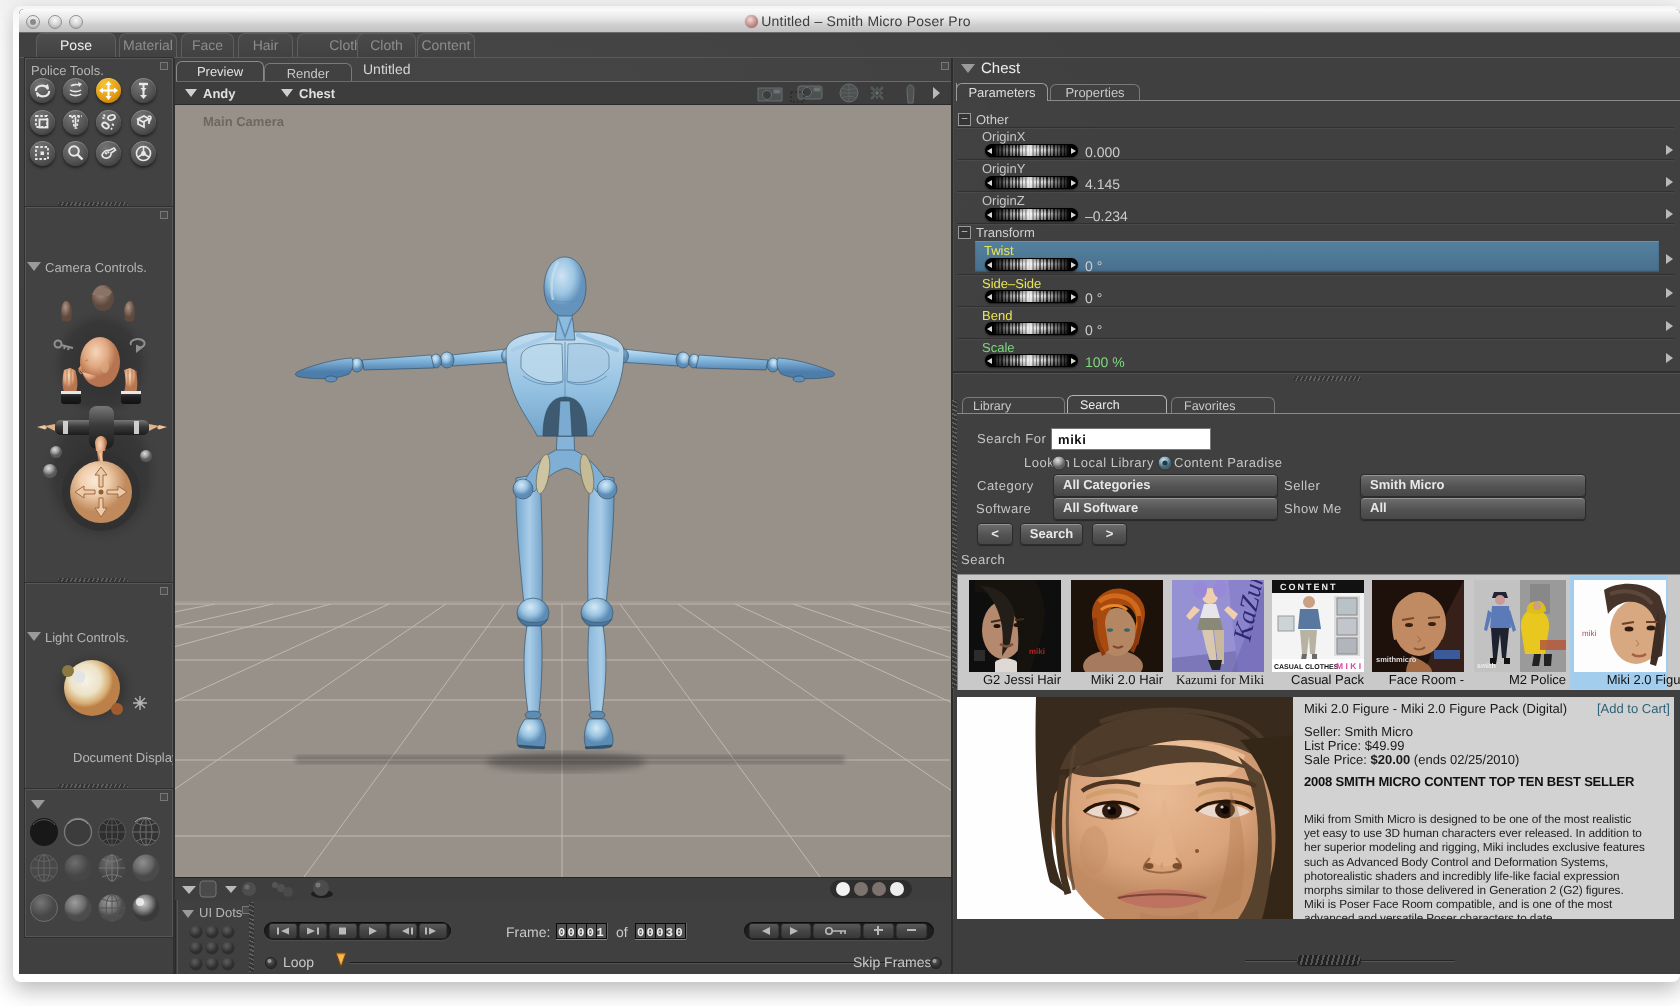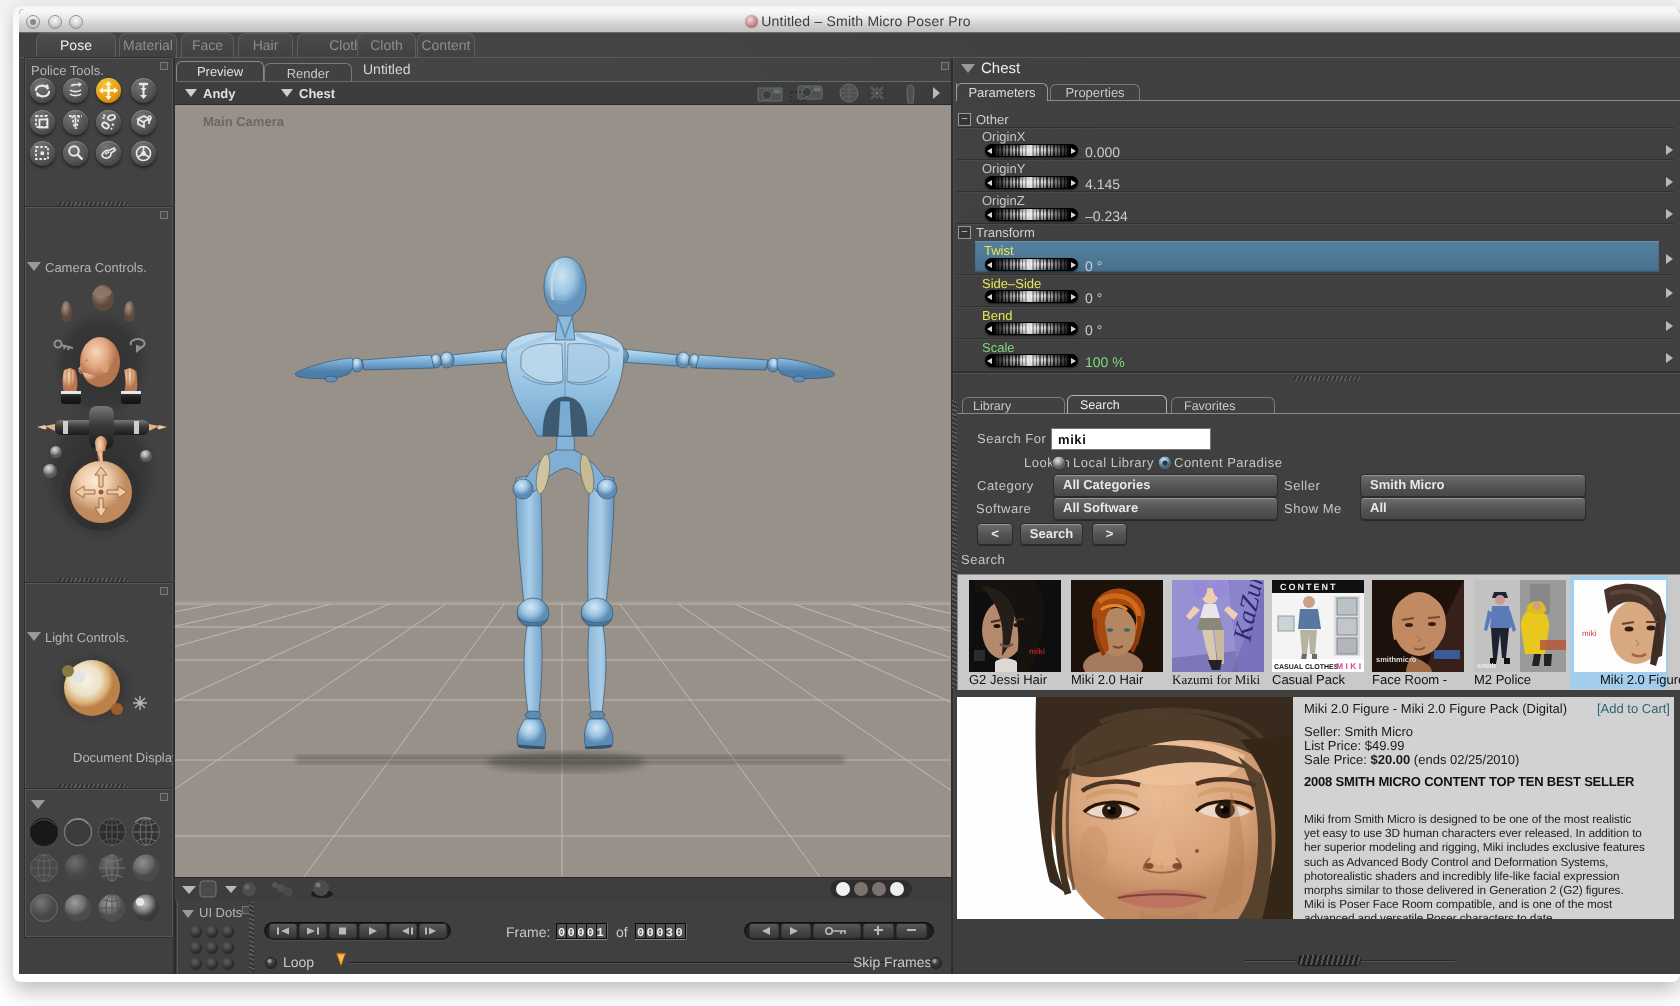--- a/index.html
+++ b/index.html
@@ -40,21 +40,21 @@
 .sarL{position:absolute;left:2px;top:3.5px;width:0;height:0;border-top:3.5px solid transparent;border-bottom:3.5px solid transparent;border-right:5.5px solid #d8d8d8;}
 .sarR{position:absolute;right:2px;top:3.5px;width:0;height:0;border-top:3.5px solid transparent;border-bottom:3.5px solid transparent;border-left:5.5px solid #d8d8d8;}
 .sval{position:absolute;left:100px;top:0px;font-size:14px;color:#ccc;white-space:nowrap;}
 .plab{position:absolute;font-size:13px;color:#d0d0d0;white-space:nowrap;}
 .rowline{position:absolute;left:957px;height:1px;background:rgba(0,0,0,.25);box-shadow:0 1px 0 rgba(255,255,255,.05);}
 .rarrow{position:absolute;width:0;height:0;border-top:5px solid transparent;border-bottom:5px solid transparent;border-left:7px solid #b9b9b9;}
 .minus{position:absolute;width:11px;height:11px;border:1px solid #999;background:#353535;color:#ddd;font-size:10px;line-height:10px;text-align:center;}
 
 .gbtn{position:absolute;border:1px solid #2c2c2c;border-radius:4px;background:linear-gradient(#6e6e6e,#535353 55%,#474747);box-shadow:inset 0 1px 0 rgba(255,255,255,.28),0 1px 1px rgba(0,0,0,.4);color:#e8e8e8;font-weight:bold;font-size:13px;}
 .formlab{position:absolute;color:#c6c6c6;font-size:13px;letter-spacing:.5px;white-space:nowrap;}
-.caption{position:absolute;font-size:13px;color:#111;text-align:left;white-space:nowrap;}
+.caption{position:absolute;font-size:13px;color:#111;text-align:right;white-space:nowrap;}
 .thumb{position:absolute;top:580px;width:92px;height:92px;}
 </style>
 </head>
 <body>
 <div id="page">
 <div id="winshadow"></div>
 <div id="win">
   <div id="body"></div>
   <div id="titlebar">
     <div class="tlight" style="left:7px;top:6px"></div>

